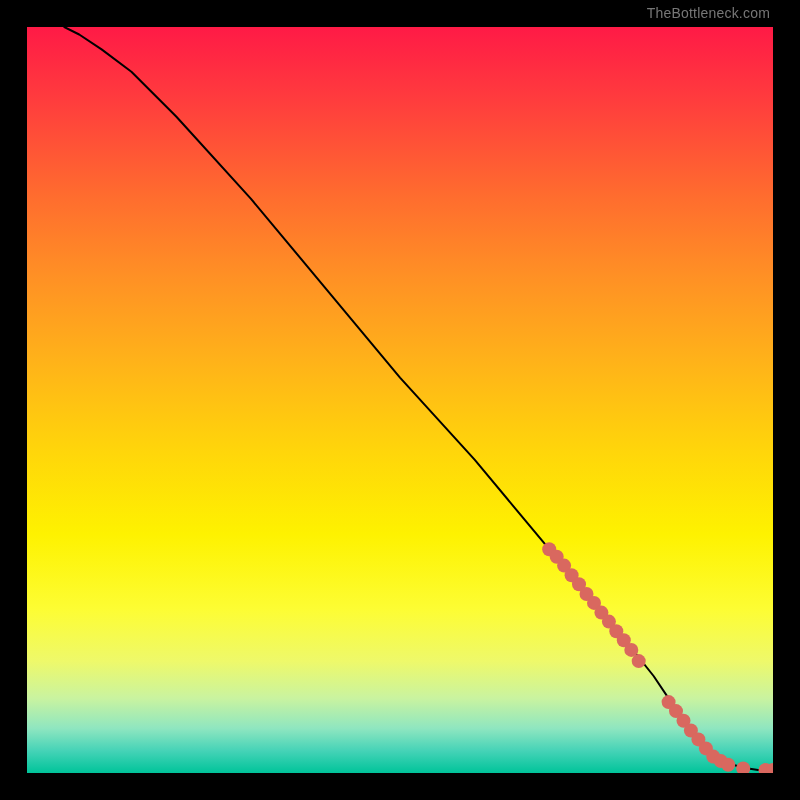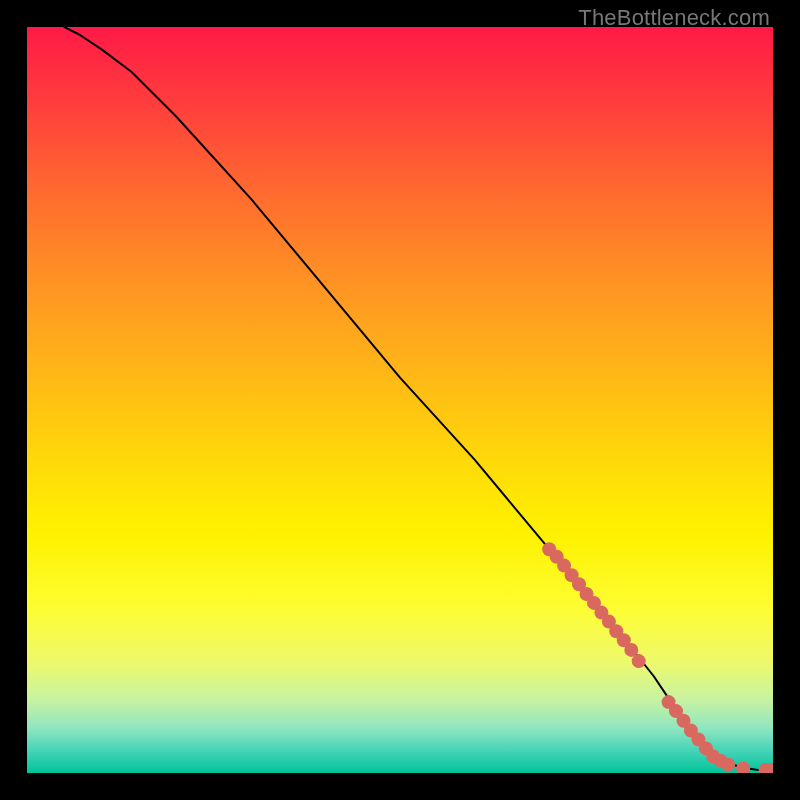--- a/index.html
+++ b/index.html
@@ -40,21 +40,21 @@
       #8fe6c0 94%,
       #46d3b7 97%,
       #00c49a 100%
     );
   }
   .watermark {
     position: absolute;
     top: 5px;
     right: 30px;
     color: #777;
-    font-size: 22px;
+    font-size: 14px;
     font-weight: 500;
     letter-spacing: 0.2px;
     user-select: none;
   }
   svg.curve, svg.pts {
     position: absolute;
     left: 0;
     top: 0;
     width: 746px;
     height: 746px;

